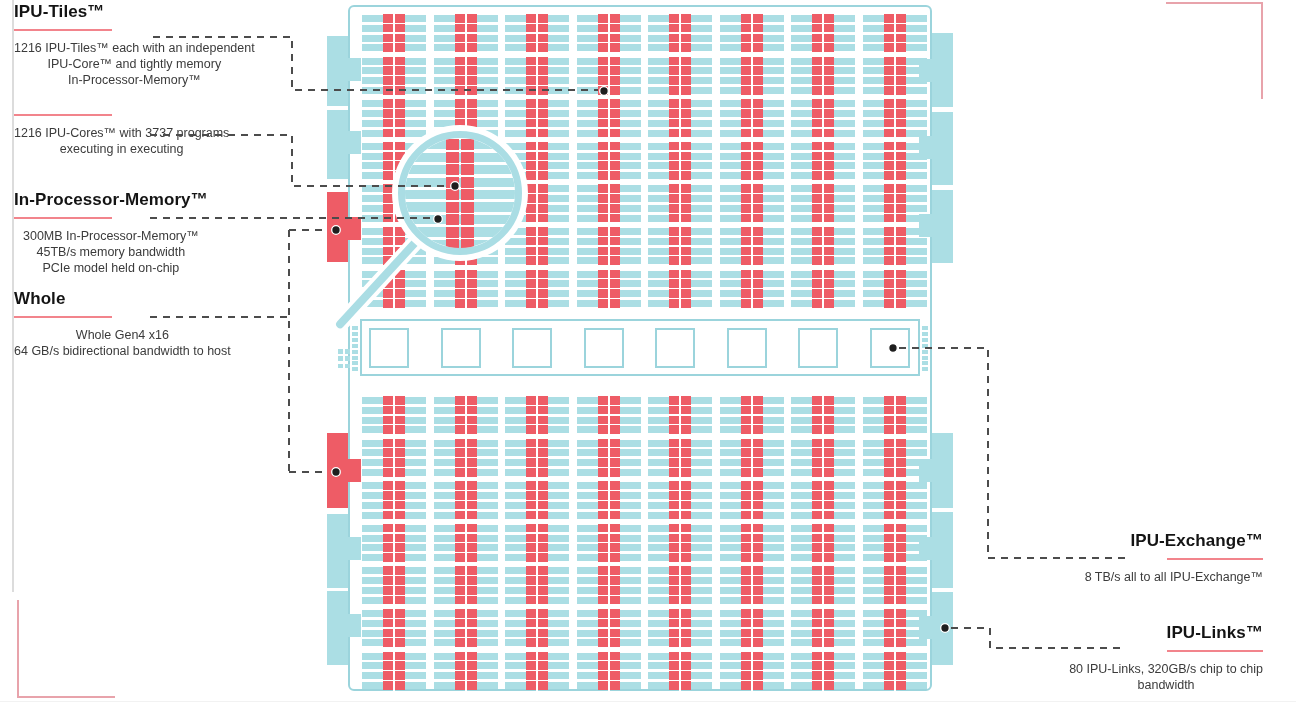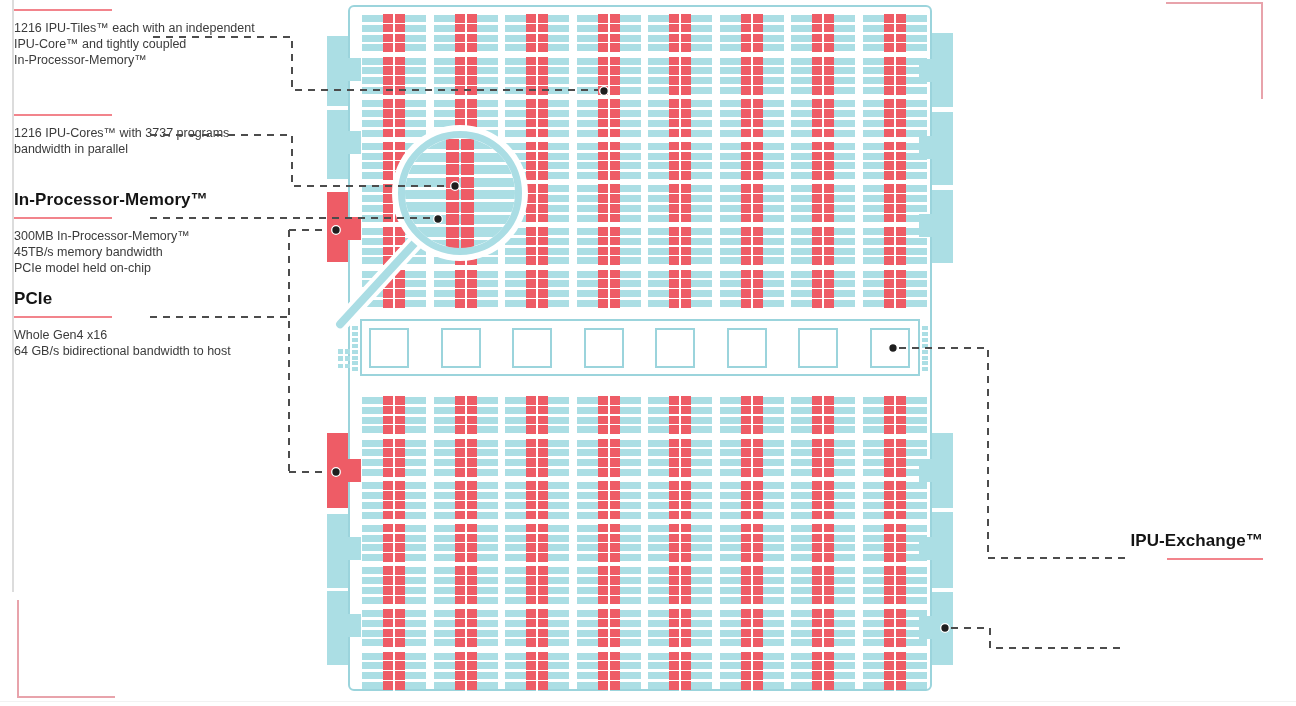--- a/index.html
+++ b/index.html
@@ -6,21 +6,21 @@
   .stage{position:relative;width:1296px;height:706px;background:#fff;overflow:hidden;
          font-family:"Liberation Sans",sans-serif;}
   .abs{position:absolute;}
   
   .co{position:absolute;}
   .co-left{left:14px;text-align:left;}
   .co-right{right:33px;text-align:right;}
   .co-title{font-size:17px;font-weight:bold;color:#141414;letter-spacing:.1px;line-height:20px;white-space:nowrap;}
   .co-underline{height:2px;width:98px;background:#f2848c;margin-top:7px;}
   .co-right .co-underline{margin-left:auto;width:96px;}
-  .co-lines{margin-top:9px;}
+  .co-lines{margin-top:9px;text-align:center;}
   .co-lines div{font-size:12.5px;color:#3b3b3b;line-height:16px;white-space:nowrap;}
   
   .deco{position:absolute;}
   .magnifier{position:absolute;box-sizing:border-box;border:7px solid #aadde4;border-radius:50%;
              background:#fff;box-shadow:0 0 0 6px #fff;overflow:hidden;}
   .handle{position:absolute;background:#aadde4;border-radius:4px;box-shadow:0 0 0 4px #fff;}
   svg.overlay{position:absolute;left:0;top:0;pointer-events:none;}
 </style>
 </head>
 <body>
@@ -28,56 +28,66 @@
 <div class="stage">
 
   <div class="deco" style="left:12px;top:0;width:2px;height:592px;background:#dcdcdc;"></div>
   <div class="deco" style="left:17px;top:600px;width:2px;height:98px;background:#e8a3ab;"></div>
   <div class="deco" style="left:17px;top:696px;width:98px;height:2px;background:#e8a3ab;"></div>
   <div class="deco" style="left:1166px;top:2px;width:97px;height:2px;background:#e8a3ab;"></div>
   <div class="deco" style="left:1261px;top:2px;width:2px;height:97px;background:#e8a3ab;"></div>
   <div class="deco" style="left:0;top:701px;width:1296px;height:1px;background:#f2f2f2;"></div>
 
   <div class="co co-left" style="top:2px">
+    <div class="co-title">IPU-Tiles™</div>
     <div class="co-underline"></div>
     <div class="co-lines">
         <div>1216 IPU-Tiles™ each with an independent</div>
-        <div>IPU-Core™ and tightly coupled</div>
+        <div>IPU-Core™ and tightly memory</div>
         <div>In-Processor-Memory™</div>
       </div>
   </div>
   <div class="co co-left" style="top:107px">
     <div class="co-underline"></div>
     <div class="co-lines">
         <div>1216 IPU-Cores™ with 3737 programs</div>
-        <div>bandwidth in parallel</div>
+        <div>executing in executing</div>
       </div>
   </div>
   <div class="co co-left" style="top:190px">
     <div class="co-title">In-Processor-Memory™</div>
     <div class="co-underline"></div>
     <div class="co-lines">
         <div>300MB In-Processor-Memory™</div>
         <div>45TB/s memory bandwidth</div>
         <div>PCIe model held on-chip</div>
       </div>
   </div>
   <div class="co co-left" style="top:289px">
-    <div class="co-title">PCIe</div>
+    <div class="co-title">Whole</div>
     <div class="co-underline"></div>
     <div class="co-lines">
         <div>Whole Gen4 x16</div>
         <div>64 GB/s bidirectional bandwidth to host</div>
       </div>
   </div>
 
   <div class="co co-right" style="top:531px">
     <div class="co-title">IPU-Exchange™</div>
     <div class="co-underline"></div>
     <div class="co-lines">
+        <div>8 TB/s all to all IPU-Exchange™</div>
+      </div>
+  </div>
+  <div class="co co-right" style="top:623px">
+    <div class="co-title">IPU-Links™</div>
+    <div class="co-underline"></div>
+    <div class="co-lines">
+        <div>80 IPU-Links, 320GB/s chip to chip</div>
+        <div>bandwidth</div>
       </div>
   </div>
 
   <div id="chip" class="abs" style="left:0;top:0;width:1296px;height:706px;">
       <div style="position: absolute; left: 348px; top: 5px; width: 580px; height: 682px; border: 2px solid rgb(155, 212, 220); border-radius: 6px;"></div>
       <div style="position: absolute; left: 362px; top: 15px; width: 64.4px; height: 295px; background: repeating-linear-gradient(rgb(171, 222, 228) 0px, rgb(171, 222, 228) 7px, transparent 7px, transparent 9.8px, rgb(171, 222, 228) 9.8px, rgb(171, 222, 228) 16.8px, transparent 16.8px, transparent 19.6px, rgb(171, 222, 228) 19.6px, rgb(171, 222, 228) 26.6px, transparent 26.6px, transparent 29.4px, rgb(171, 222, 228) 29.4px, rgb(171, 222, 228) 36.4px, transparent 36.4px, transparent 39.2px, transparent 42.6px);">
         <div style="position: absolute; left: 21.2px; top: -0.8px; width: 22px; height: 296.6px; background: repeating-linear-gradient(rgb(238, 92, 102) 0px, rgb(238, 92, 102) 8.6px, transparent 8.6px, transparent 9.8px, rgb(238, 92, 102) 9.8px, rgb(238, 92, 102) 18.4px, transparent 18.4px, transparent 19.6px, rgb(238, 92, 102) 19.6px, rgb(238, 92, 102) 28.2px, transparent 28.2px, transparent 29.4px, rgb(238, 92, 102) 29.4px, rgb(238, 92, 102) 38px, transparent 38px, transparent 39.2px, transparent 42.6px);">
           <div style="position: absolute; left: 10px; top: 0px; width: 2px; height: 296.6px; background: rgb(255, 255, 255);"></div>
         </div>
       </div>

